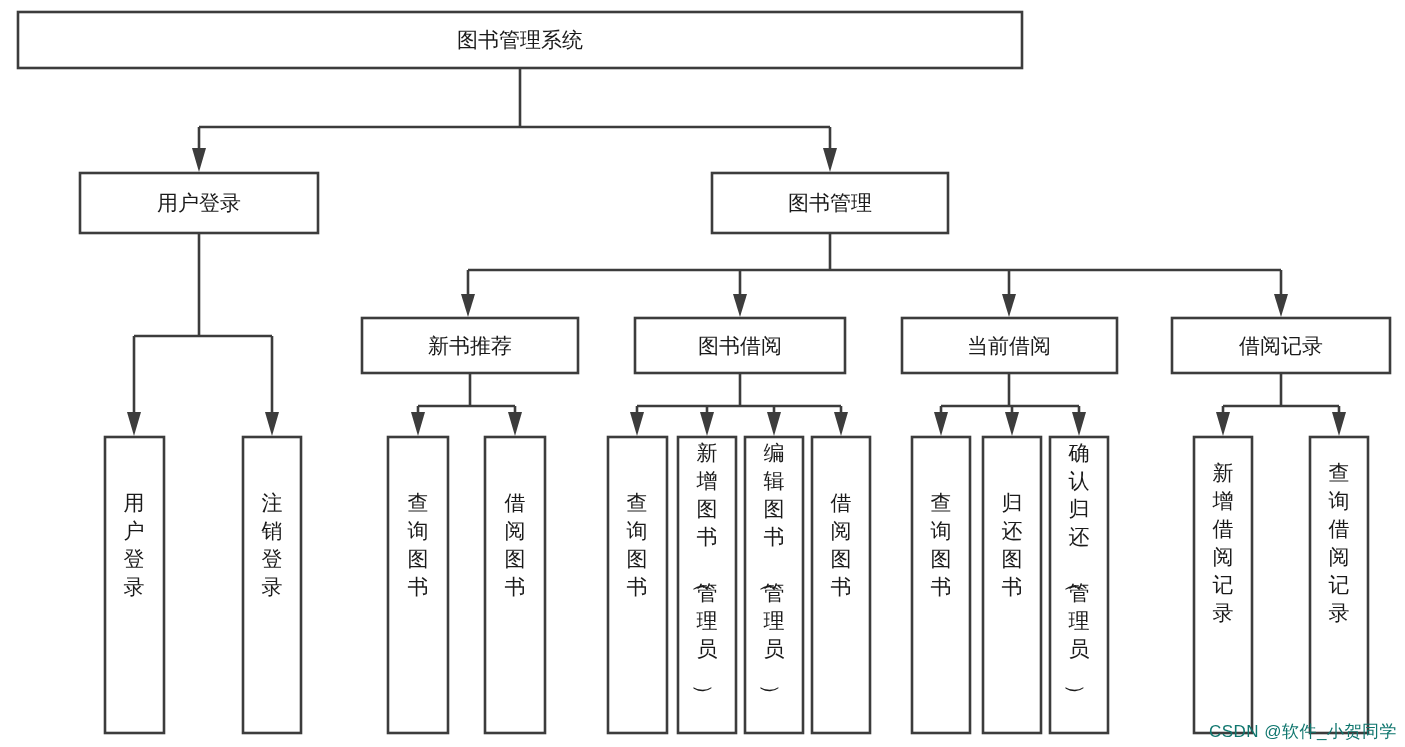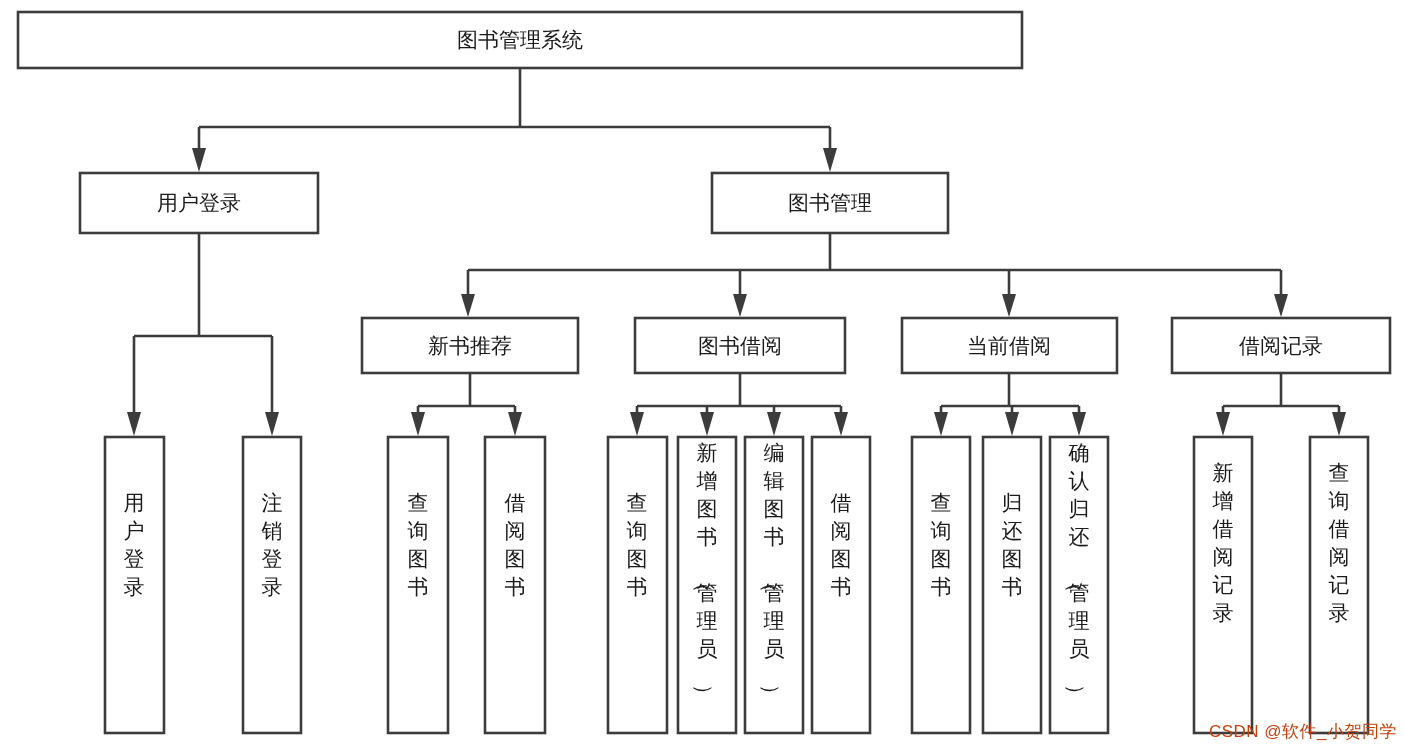--- a/index.html
+++ b/index.html
@@ -52,21 +52,21 @@
     font-family: "Liberation Sans", "DejaVu Sans", sans-serif;
     font-size: 21px;
     text-anchor: middle;
   }
   .watermark {
     position: absolute;
     right: 8px;
     bottom: 4px;
     font-family: "Liberation Sans", "DejaVu Sans", sans-serif;
     font-size: 17px;
-    color: #c2410c;
+    color: #0f766e;
     letter-spacing: 0.5px;
     white-space: nowrap;
     user-select: none;
   }
 </style>
 </head>
 <body>
 
 <div id="diagram-root">
 

